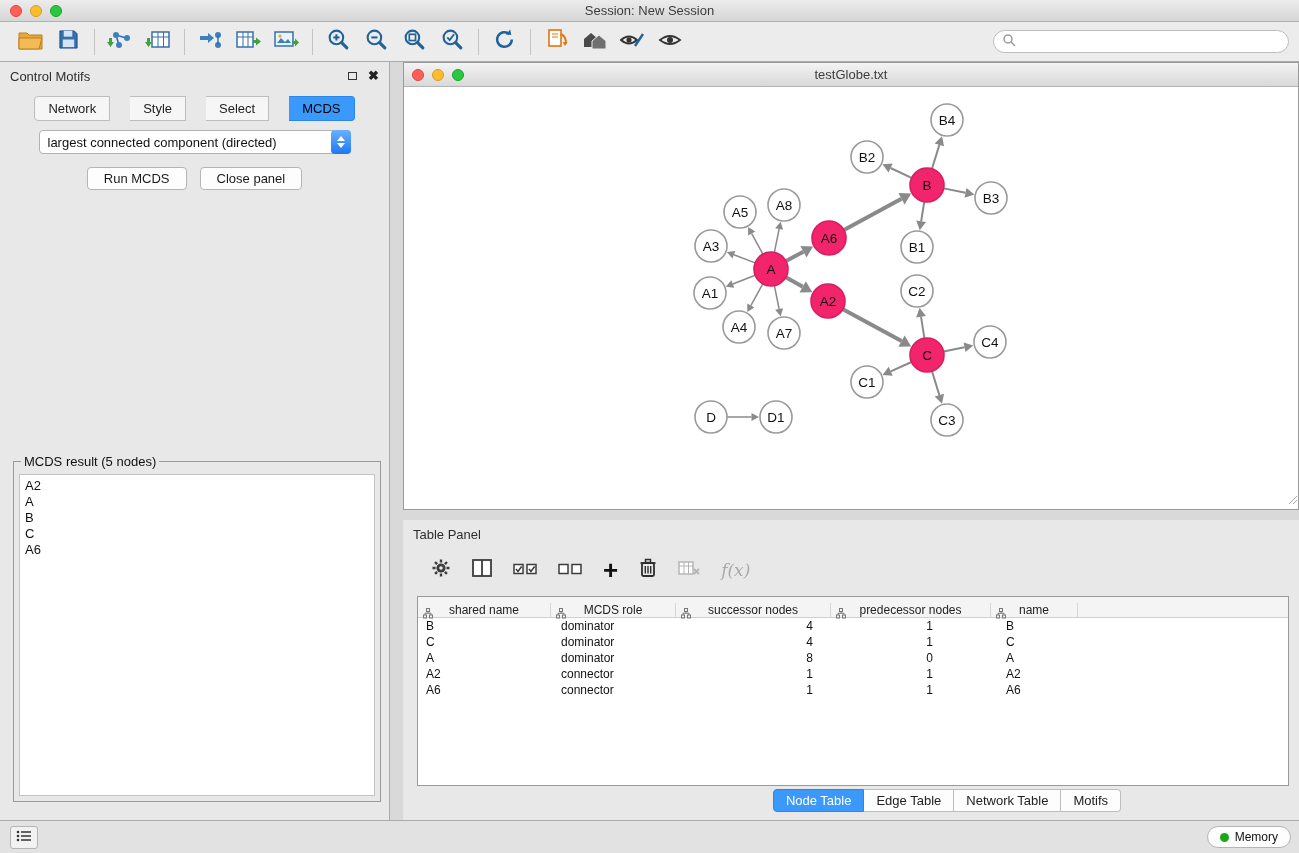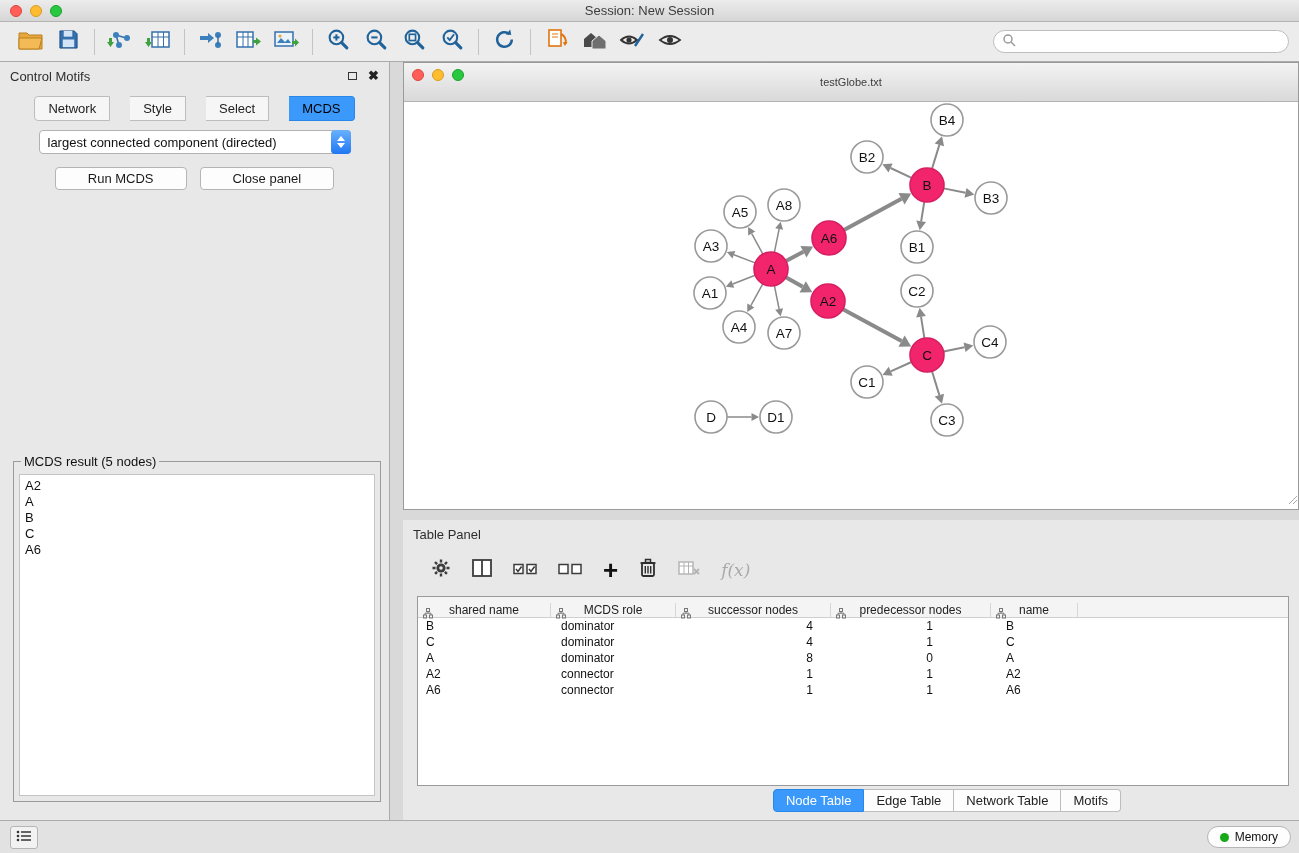--- a/index.html
+++ b/index.html
@@ -41,33 +41,33 @@
 
   .opt-label { text-align:center; margin-top:21px; font-size:13px; color:#1a1a1a; }
   .dropdown { margin:9px auto 0; width:312px; height:24px; background:#fff; border:1px solid #b2b2b2;
     border-radius:4px; position:relative; display:flex; align-items:center; font-size:13px; padding-left:8px; color:#111; }
   .stepper { position:absolute; right:-1px; top:-1px; width:20px; height:24px; border-radius:4px;
     background:linear-gradient(#69b1fc,#2077f3); display:flex; flex-direction:column; align-items:center; justify-content:center; gap:2px; }
   .tri-up { width:0; height:0; border-left:4px solid transparent; border-right:4px solid transparent; border-bottom:5px solid #fff; }
   .tri-down { width:0; height:0; border-left:4px solid transparent; border-right:4px solid transparent; border-top:5px solid #fff; }
 
   .cp-buttons { display:flex; justify-content:center; gap:13px; margin-top:13px; }
-  .btn { background:#fdfdfd; border:1px solid #b5b5b5; border-radius:4px; padding:3px 32px; font-size:13px; color:#1a1a1a; }
+  .btn { background:#fdfdfd; border:1px solid #b5b5b5; border-radius:4px; padding:3px 16px; font-size:13px; color:#1a1a1a; }
 
   .result-box { position:absolute; left:13px; top:392px; width:368px; height:348px;
     border:1px solid #9a9a9a; padding:5px; background:transparent; }
   .result-box legend { font-size:13px; padding:0 3px; margin-left:2px; color:#111; }
   .result-list { background:#fff; border:1px solid #c4c4c4; width:100%; height:322px; font-size:13px; padding:3px 5px; overflow:hidden; }
   .result-item { line-height:16px; color:#111; }
 
   
   .net-window { position:absolute; left:403px; top:62px; width:896px; height:448px;
     background:#fff; border:1px solid #9a9a9a; }
-  .net-titlebar { height:39px; background:linear-gradient(#f3f3f3,#d9d9d9); border-bottom:1px solid #b3b3b3;
-    position:relative; display:flex; align-items:center; justify-content:center; font-size:11px; color:#3d3d3d; }
+  .net-titlebar { height:24px; background:linear-gradient(#f3f3f3,#d9d9d9); border-bottom:1px solid #b3b3b3;
+    position:relative; display:flex; align-items:center; justify-content:center; font-size:13px; color:#3d3d3d; }
   .net-titlebar .traffic { top:6px; left:8px; }
   #graph-svg { position:absolute; left:0; top:24px; }
   .grip { position:absolute; right:1px; bottom:1px; }
 
   
   .table-panel { position:absolute; left:403px; top:520px; width:1080px; height:300px; background:#e8e8e8; }
   .tp-toolbar { display:flex; align-items:center; padding-left:28px; height:40px; margin-top:2px; gap:21px; }
   .tp-icon { display:flex; align-items:center; justify-content:center; }
   .plus-glyph { font-size:26px; font-weight:bold; color:#111; line-height:20px; }
   .fx-glyph { font-family:"DejaVu Serif", serif; font-style:italic; font-size:17px; color:#a9a9a9; }

